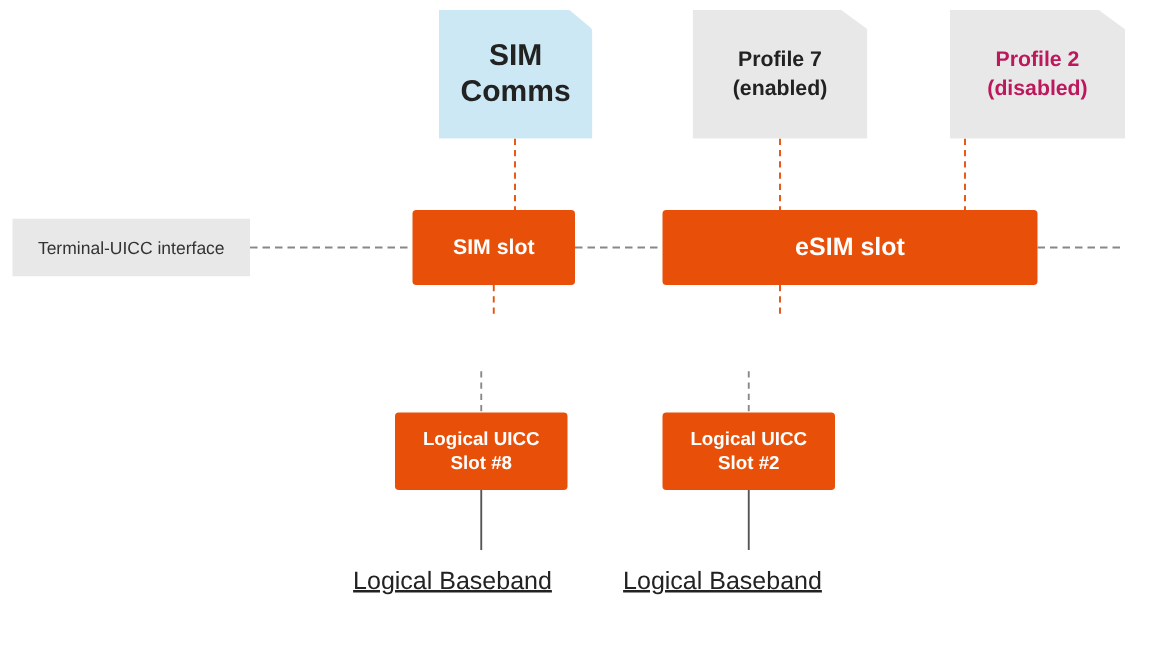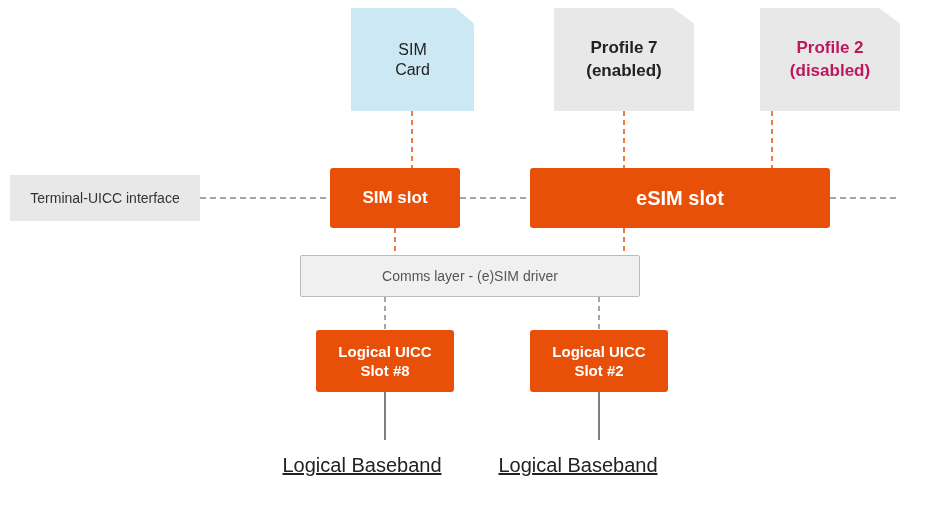--- a/index.html
+++ b/index.html
@@ -27,22 +27,22 @@
       height: 103px;
       background: #cce8f4;
       border-top-right-radius: 20px;
       clip-path: polygon(0 0, 85% 0, 100% 15%, 100% 100%, 0 100%);
       display: flex;
       align-items: center;
       justify-content: center;
     }
 
     .sim-card-text {
-      font-size: 16px;
-      font-weight: 400;
+      font-size: 24px;
+      font-weight: 700;
       color: #222;
       text-align: center;
       line-height: 1.2;
     }
 
     
     .profile1-box {
       position: absolute;
       top: 8px;
       left: 554px;
@@ -267,21 +267,21 @@
     }
   </style>
 </head>
 <body>
 
 <div class="diagram-container">
 
   <div class="sim-card-box">
     <div class="sim-card-text">
       <span>SIM</span><br>
-      <span>Card</span>
+      <span>Comms</span>
     </div>
   </div>
 
   <div class="profile1-box">
     <div class="profile1-text">
       <span>Profile 7</span><br>
       <span>(enabled)</span>
     </div>
   </div>
 
@@ -297,23 +297,20 @@
   </div>
 
   <div class="sim-slot-box">
     <span class="sim-slot-text">SIM slot</span>
   </div>
 
   <div class="esim-slot-box">
     <span class="esim-slot-text">eSIM slot</span>
   </div>
 
-  <div class="comms-layer-box">
-    <span class="comms-layer-text">Comms layer - (e)SIM driver</span>
-  </div>
 
   <div class="logical1-box">
     <div class="logical1-text">
       <span>Logical UICC</span><br>
       <span>Slot #8</span>
     </div>
   </div>
 
   <div class="logical2-box">
     <div class="logical2-text">

